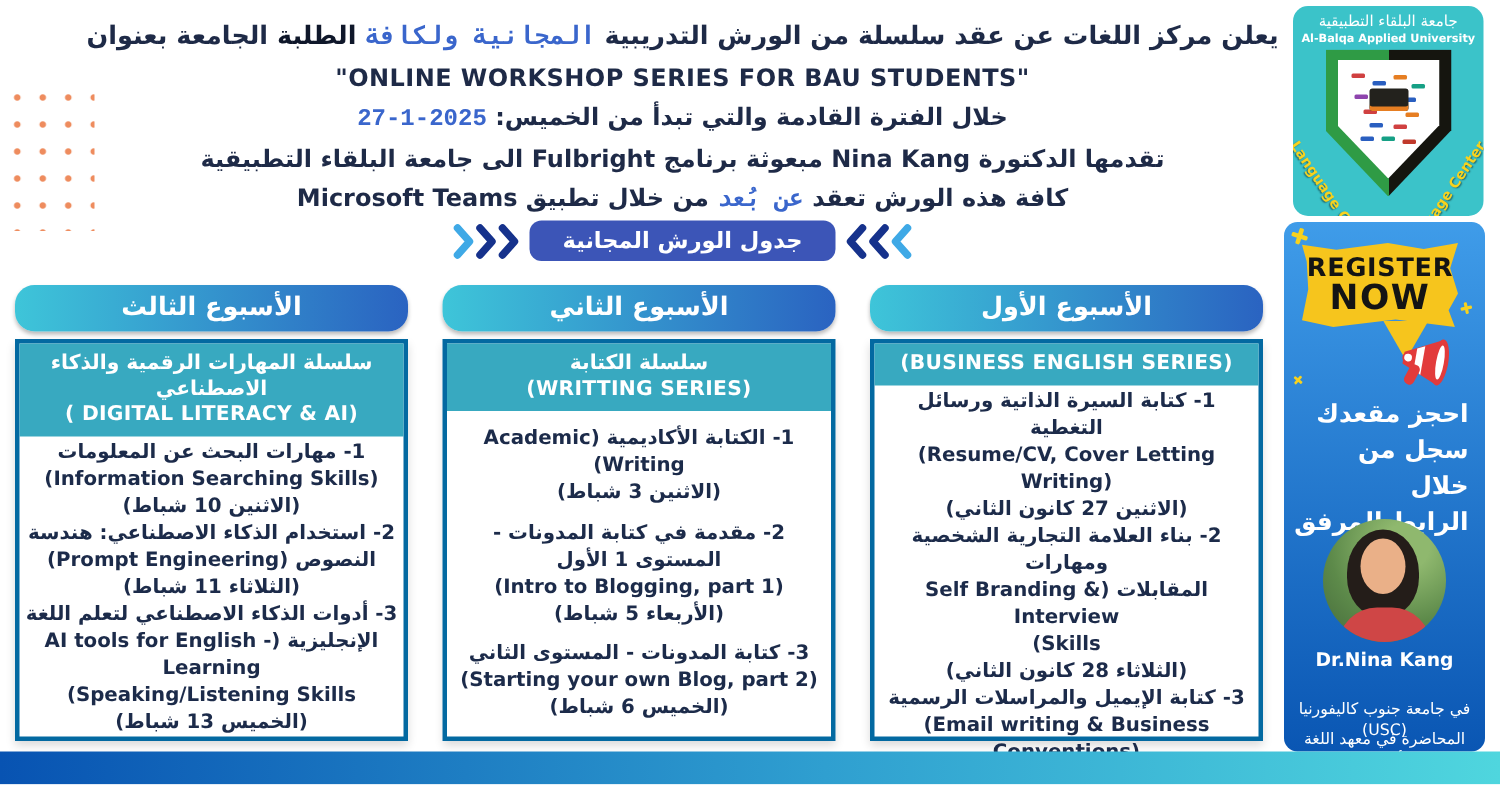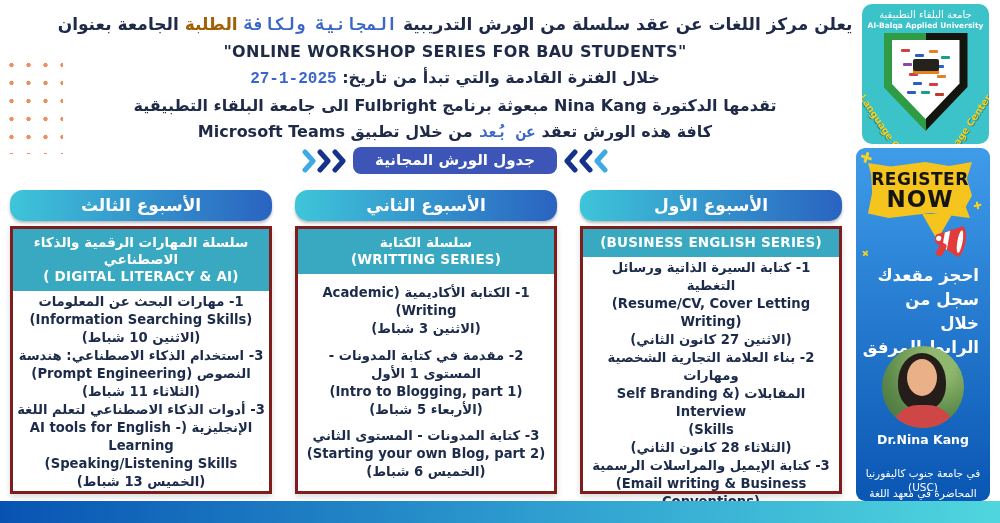--- a/index.html
+++ b/index.html
@@ -8,35 +8,35 @@
   
   .dots{position:absolute;left:3px;top:56px;width:60px;height:98px;
         background-image:radial-gradient(circle,#ee8c5e 1.8px,transparent 2.5px);
         background-size:17px 18px;}
   
   .header{position:absolute;left:55px;top:12px;width:800px;text-align:center;color:#1e2a47;}
   .h-line{font-weight:bold;font-size:16px;line-height:25px;margin-bottom:1px;}
   .h-line.first{font-size:17px;}
   .h-line.en{letter-spacing:.3px;}
   .blue{color:#3a66cc;font-family:Liberation Mono, monospace;}
-  .red{color:#a16207;text-align:right;}
+  .red{color:#0f172a;text-align:right;}
   .teams{color:#1e2a47;}
   
   .banner{position:absolute;left:55px;top:147px;width:800px;display:flex;align-items:center;justify-content:center;gap:7px;}
   .chev-group{display:flex;align-items:center;gap:1px;}
   .chev{width:14px;height:24px;}
   .pill{background:#3c55b7;color:#fff;font-weight:bold;font-size:15px;border-radius:8px;
         padding:4px 22px;line-height:19px;}
   
   .cols{position:absolute;left:10px;top:190px;width:832px;display:flex;gap:23px;}
   .col{flex:1;min-width:0;}
   .col-header{height:31px;border-radius:13px;background:linear-gradient(90deg,#3ec5d9,#2a63c1);
               color:#fff;font-size:17px;font-weight:bold;text-align:center;line-height:31px;
               box-shadow:0 2px 3px rgba(0,0,0,.28);}
-  .col-card{margin-top:5px;height:262px;border:3px solid #7f1d1d;background:#fff;
+  .col-card{margin-top:5px;height:262px;border:3px solid #0369a1;background:#fff;
             box-shadow:0 3px 6px rgba(0,0,0,.15);display:flex;flex-direction:column;}
   .col-sub{background:#38a9c0;color:#fff;text-align:center;padding:5px 2px 6px;font-weight:bold;}
   .sub-ar{font-size:13.5px;line-height:17px;}
   .sub-en{font-size:13.5px;line-height:17px;letter-spacing:.2px;}
   .items{flex:1;display:flex;flex-direction:column;justify-content:space-evenly;padding:2px 4px;}
   .item{text-align:center;color:#1c2b4a;font-weight:bold;}
   .line{font-size:13.2px;line-height:18px;}
   
   .side{position:absolute;left:856px;top:0;width:137px;height:501px;}
   .logo-card{position:absolute;top:4px;left:6px;right:4px;height:140px;background:#3bc3c9;
@@ -99,21 +99,21 @@
 
   <div class="header">
     <div class="h-line first" dir="rtl">
       <span>يعلن مركز اللغات عن عقد سلسلة من الورش التدريبية</span>
       <span class="blue">المجانية ولكافة</span>
       <span class="red">الطلبة</span>
       <span>الجامعة بعنوان</span>
     </div>
     <div class="h-line en">"ONLINE WORKSHOP SERIES FOR BAU STUDENTS"</div>
     <div class="h-line" dir="rtl">
-      <span>خلال الفترة القادمة والتي تبدأ من تاريخ:</span>
+      <span>خلال الفترة القادمة والتي تبدأ من الخميس:</span>
       <span class="blue">2025-1-27</span>
     </div>
     <div class="h-line" dir="rtl">تقدمها الدكتورة Nina Kang مبعوثة برنامج Fulbright الى جامعة البلقاء التطبيقية</div>
     <div class="h-line" dir="rtl">
       <span>كافة هذه الورش تعقد</span>
       <span class="blue">عن بُعد</span>
       <span>من خلال تطبيق</span>
       <span class="teams">Microsoft  Teams</span>
     </div>
   </div>
@@ -152,21 +152,21 @@
             <div class="sub-ar" dir="rtl">سلسلة المهارات الرقمية والذكاء الاصطناعي</div>
             <div class="sub-en" dir="ltr">( DIGITAL LITERACY &amp; AI)</div>
           </div>
           <div class="items">
             <div class="item">
               <div class="line" dir="rtl">1- مهارات البحث عن المعلومات</div>
               <div class="line" dir="ltr">(Information Searching Skills)</div>
               <div class="line" dir="rtl">(الاثنين 10 شباط)</div>
             </div>
             <div class="item">
-              <div class="line" dir="rtl">3- استخدام الذكاء الاصطناعي: هندسة</div>
+              <div class="line" dir="rtl">2- استخدام الذكاء الاصطناعي: هندسة</div>
               <div class="line" dir="rtl">النصوص (Prompt Engineering)</div>
               <div class="line" dir="rtl">(الثلاثاء 11 شباط)</div>
             </div>
             <div class="item">
               <div class="line" dir="rtl">3- أدوات الذكاء الاصطناعي لتعلم اللغة</div>
               <div class="line" dir="rtl">الإنجليزية (- AI tools for English Learning</div>
               <div class="line" dir="ltr">(Speaking/Listening Skills</div>
               <div class="line" dir="rtl">(الخميس 13 شباط)</div>
             </div>
           </div>

